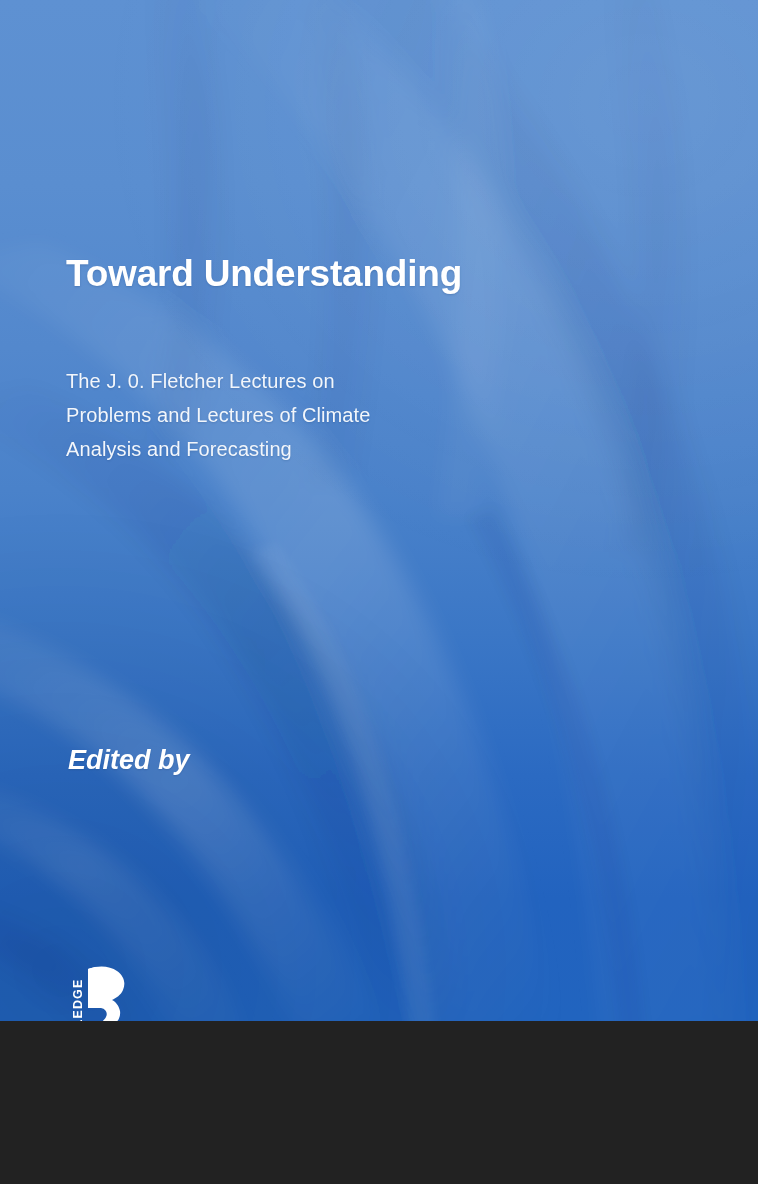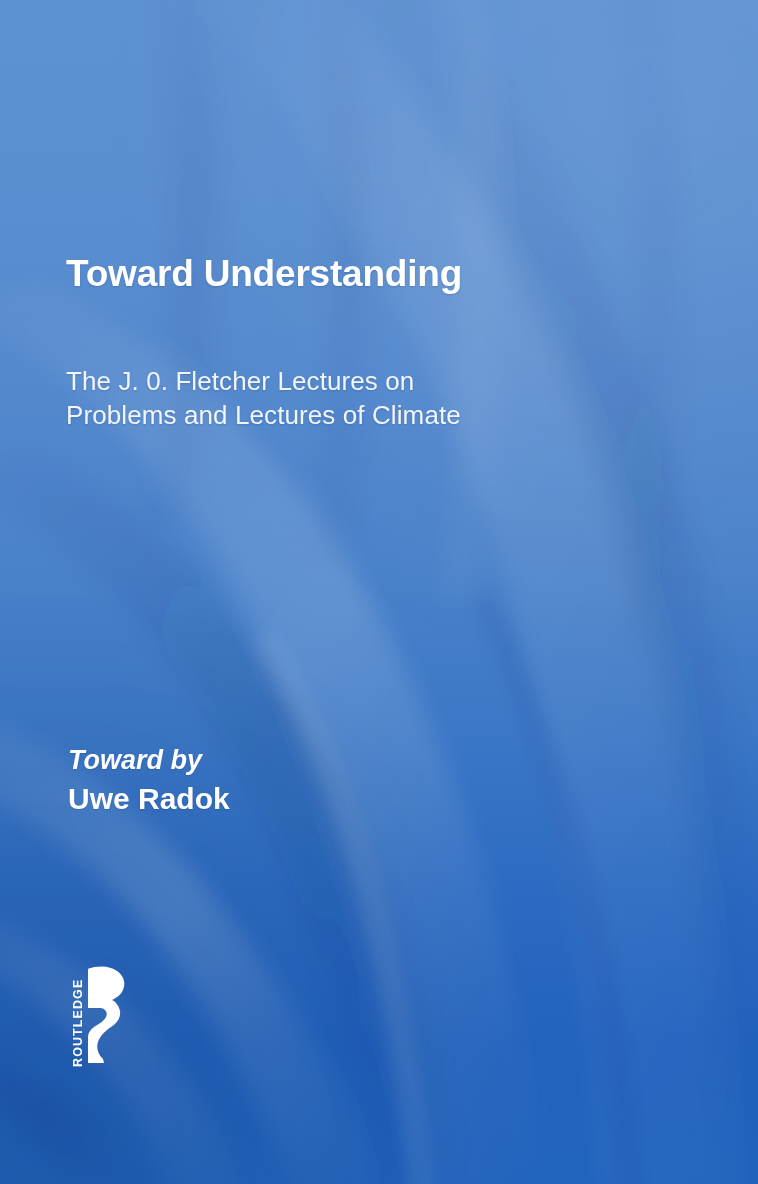--- a/index.html
+++ b/index.html
@@ -7,21 +7,21 @@
     padding: 0;
     background: #222;
   }
   body {
     font-family: "Liberation Sans", sans-serif;
   }
 
   #cover {
     position: relative;
     width: 758px;
-    height: 1184px;
+    height: 1021px;
     overflow: hidden;
     background: #be185d;
   }
 
   
   .bg-base {
     position: absolute;
     inset: 0;
     background: linear-gradient(
         180deg,
@@ -73,21 +73,21 @@
   }
 
   .subtitle-block {
     position: absolute;
     left: 66px;
     top: 364px;
     width: 600px;
   }
   .subtitle-line {
     color: #f2f6fb;
-    font-size: 26px;
+    font-size: 20px;
     font-weight: normal;
     line-height: 34px;
     margin: 0;
     letter-spacing: 0.1px;
     text-shadow: 0 1px 2px rgba(20,50,100,0.20);
   }
 
   .editor-block {
     position: absolute;
     left: 68px;
@@ -187,25 +187,25 @@
 
   <div class="text-layer">
 
     <div class="title-block">
       <p class="title-line">Toward Understanding</p>
     </div>
 
     <div class="subtitle-block">
       <p class="subtitle-line">The J. 0. Fletcher Lectures on</p>
       <p class="subtitle-line">Problems and Lectures of Climate</p>
+      <p class="subtitle-line">Analysis and Forecasting</p>
     </div>
 
     <div class="editor-block">
-      <p class="editor-label">Toward by</p>
-      <p class="editor-name">Uwe Radok</p>
+      <p class="editor-label">Edited by</p>
     </div>
 
     <div class="logo">
       <svg width="110" height="108" viewBox="0 0 110 108" xmlns="http://www.w3.org/2000/svg">
 
         <text x="16" y="0" transform="rotate(-90 16 0) translate(-104 14)" fill="#ffffff" font-family="'Liberation Sans', sans-serif" font-size="12.5" font-weight="bold" letter-spacing="1.1">ROUTLEDGE</text>
 
         <g fill="#ffffff">
           <path d="M36,6
                    C47,2 58,3 65,8

